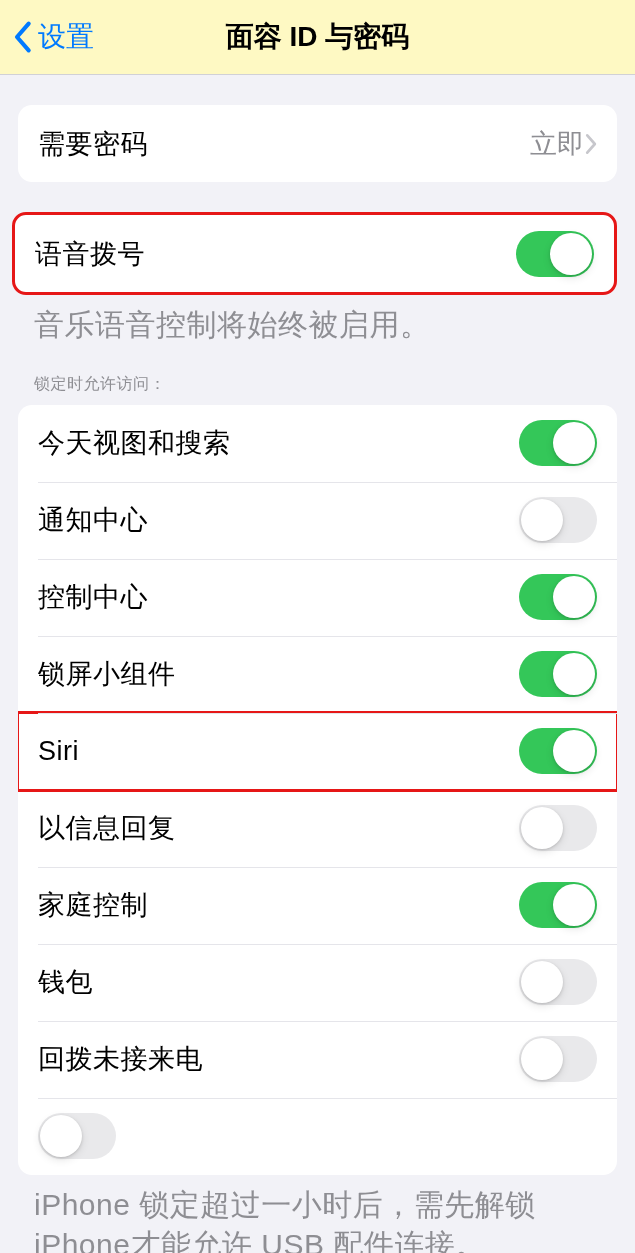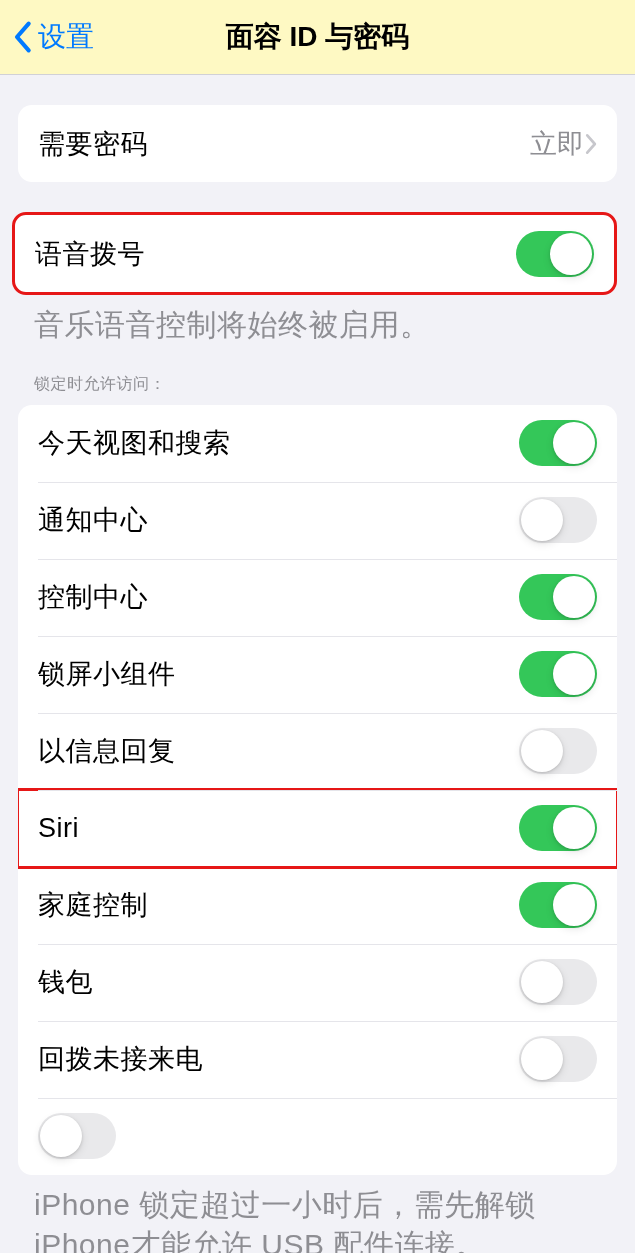--- a/index.html
+++ b/index.html
@@ -203,33 +203,33 @@
         <div class="toggle on">
           <div class="toggle-knob"></div>
         </div>
       </div>
       <div class="row">
         <span class="row-label">锁屏小组件</span>
         <div class="toggle on">
           <div class="toggle-knob"></div>
         </div>
       </div>
-      <div class="row">
-        <span class="row-label">以信息回复</span>
-        <div class="toggle off">
-          <div class="toggle-knob"></div>
-        </div>
-      </div>
       <div class="row highlight-row">
         <span class="row-label">Siri</span>
         <div class="toggle on">
           <div class="toggle-knob"></div>
         </div>
       </div>
       <div class="row">
+        <span class="row-label">以信息回复</span>
+        <div class="toggle off">
+          <div class="toggle-knob"></div>
+        </div>
+      </div>
+      <div class="row">
         <span class="row-label">家庭控制</span>
         <div class="toggle on">
           <div class="toggle-knob"></div>
         </div>
       </div>
       <div class="row">
         <span class="row-label">钱包</span>
         <div class="toggle off">
           <div class="toggle-knob"></div>
         </div>

